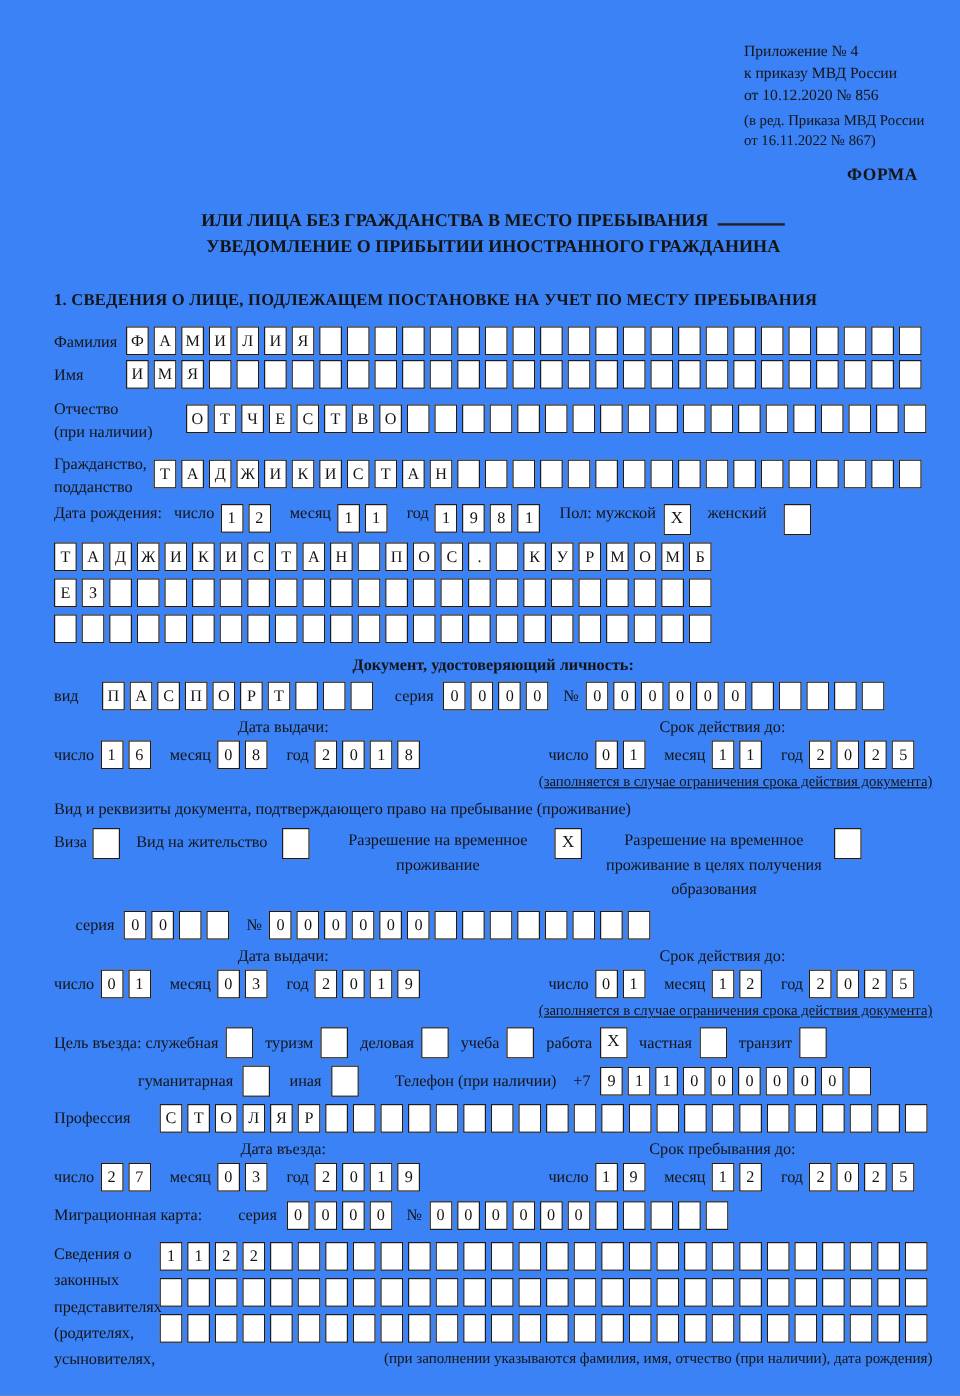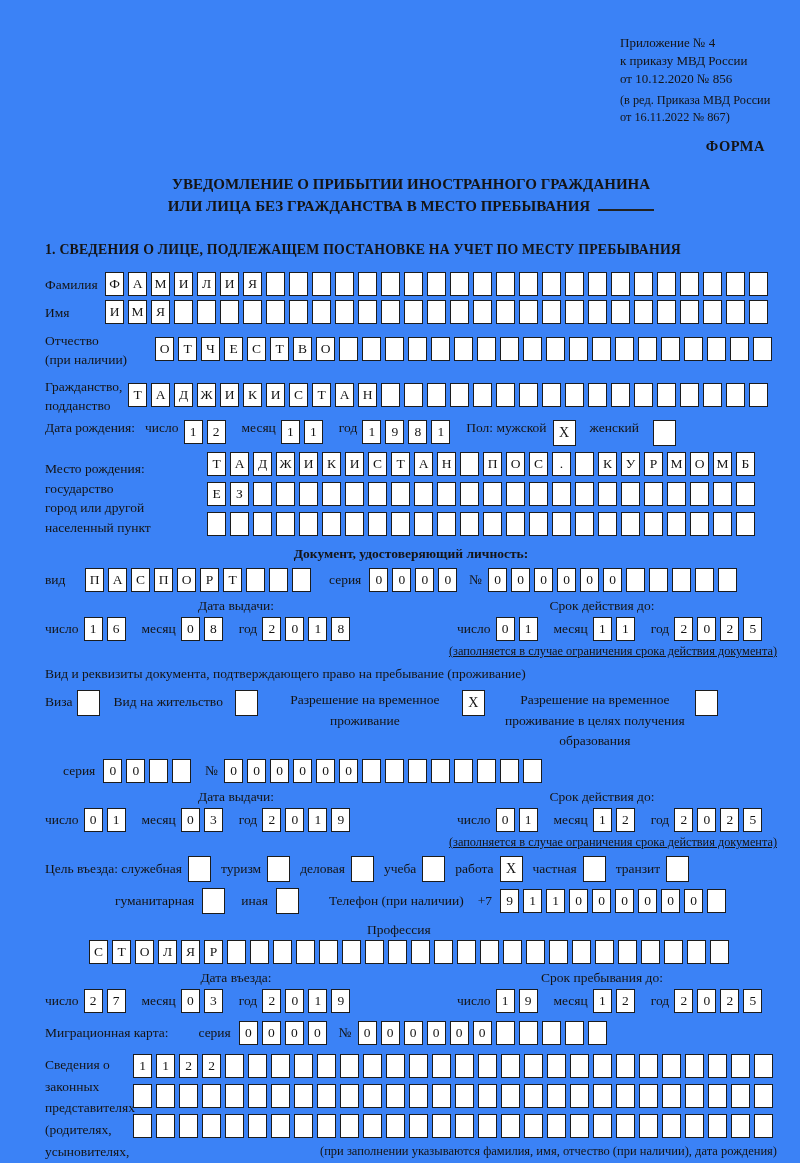--- a/index.html
+++ b/index.html
@@ -62,24 +62,24 @@
     <div>к приказу МВД России</div>
     <div>от 10.12.2020 № 856</div>
   </div>
   <div class="appendix2">
     <div>(в ред. Приказа МВД России</div>
     <div>от 16.11.2022 № 867)</div>
   </div>
   <div class="forma">ФОРМА</div>
 
   <div class="title">
-    <div>УВЕДОМЛЕНИЕ О ПРИБЫТИИ ИНОСТРАННОГО ГРАЖДАНИНА</div>
     <div>
       <span>ИЛИ ЛИЦА БЕЗ ГРАЖДАНСТВА В МЕСТО ПРЕБЫВАНИЯ</span><span class="underline-blank"></span>
     </div>
+    <div>УВЕДОМЛЕНИЕ О ПРИБЫТИИ ИНОСТРАННОГО ГРАЖДАНИНА</div>
   </div>
 
   <div class="section-heading">1. СВЕДЕНИЯ О ЛИЦЕ, ПОДЛЕЖАЩЕМ ПОСТАНОВКЕ НА УЧЕТ ПО МЕСТУ ПРЕБЫВАНИЯ</div>
 
   <div class="formbody">
 
     <div class="frow">
       <div class="flabel lw60">Фамилия</div>
       <div class="boxes">
           <span class="cell">Ф</span>
@@ -241,26 +241,20 @@
           <span class="cell">8</span>
           <span class="cell">1</span>
         </span>
       <span>Пол: мужской</span>
       <span class="cbox ml6">X</span>
       <span class="ml14">женский</span>
       <span class="cbox ml14"></span>
     </div>
 
     <div class="frow" style="margin-top:6px;">
-      <div class="flabel lw162">
-        <div>Место рождения:</div>
-        <div>государство</div>
-        <div>город или другой</div>
-        <div>населенный пункт</div>
-      </div>
       <div class="stack">
         <div class="boxes">
             <span class="cell">Т</span>
             <span class="cell">А</span>
             <span class="cell">Д</span>
             <span class="cell">Ж</span>
             <span class="cell">И</span>
             <span class="cell">К</span>
             <span class="cell">И</span>
             <span class="cell">С</span>
@@ -538,21 +532,21 @@
           <span class="cell">0</span>
           <span class="cell">0</span>
           <span class="cell">0</span>
           <span class="cell">0</span>
           <span class="cell">0</span>
           <span class="cell">0</span>
           <span class="cell"></span>
         </span>
     </div>
 
-    <div class="frow" style="align-items:center; margin-top:6px;flex-direction:column;">
+    <div class="frow" style="align-items:center; margin-top:6px;">
       <span class="flabel lw88" style="padding-top:0;">Профессия</span>
       <span class="boxes">
           <span class="cell">С</span>
           <span class="cell">Т</span>
           <span class="cell">О</span>
           <span class="cell">Л</span>
           <span class="cell">Я</span>
           <span class="cell">Р</span>
           <span class="cell"></span>
           <span class="cell"></span>

